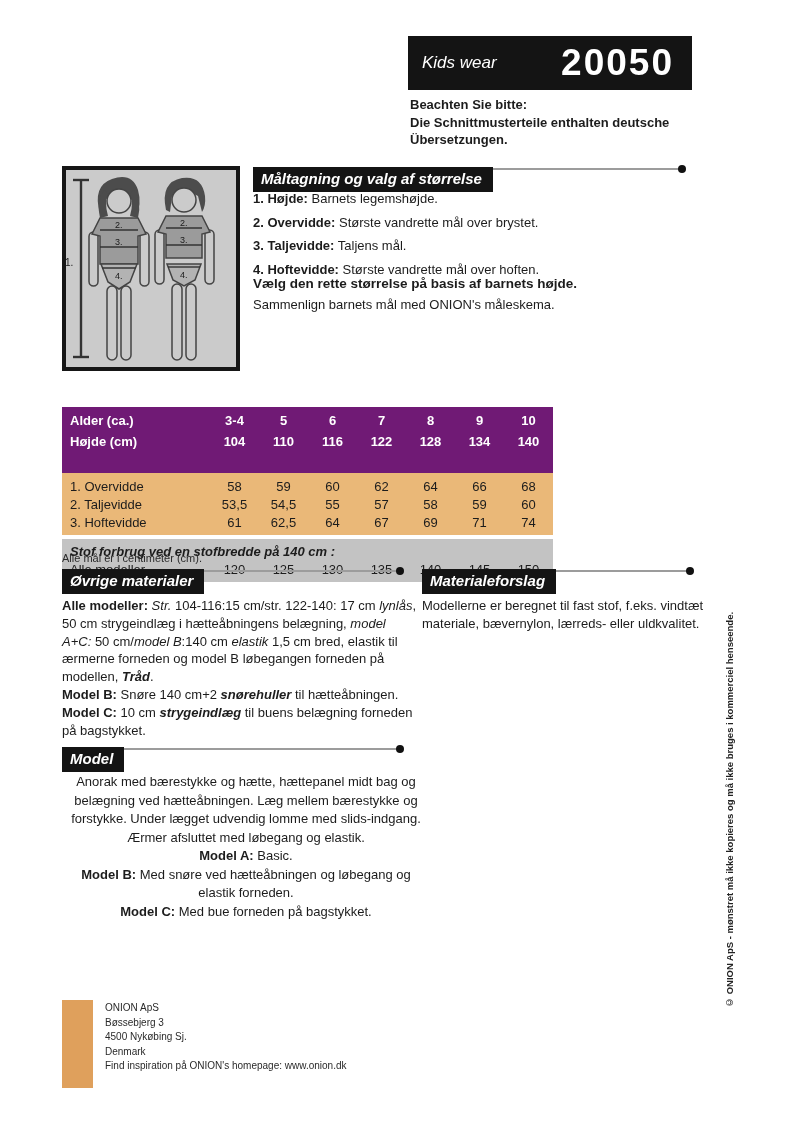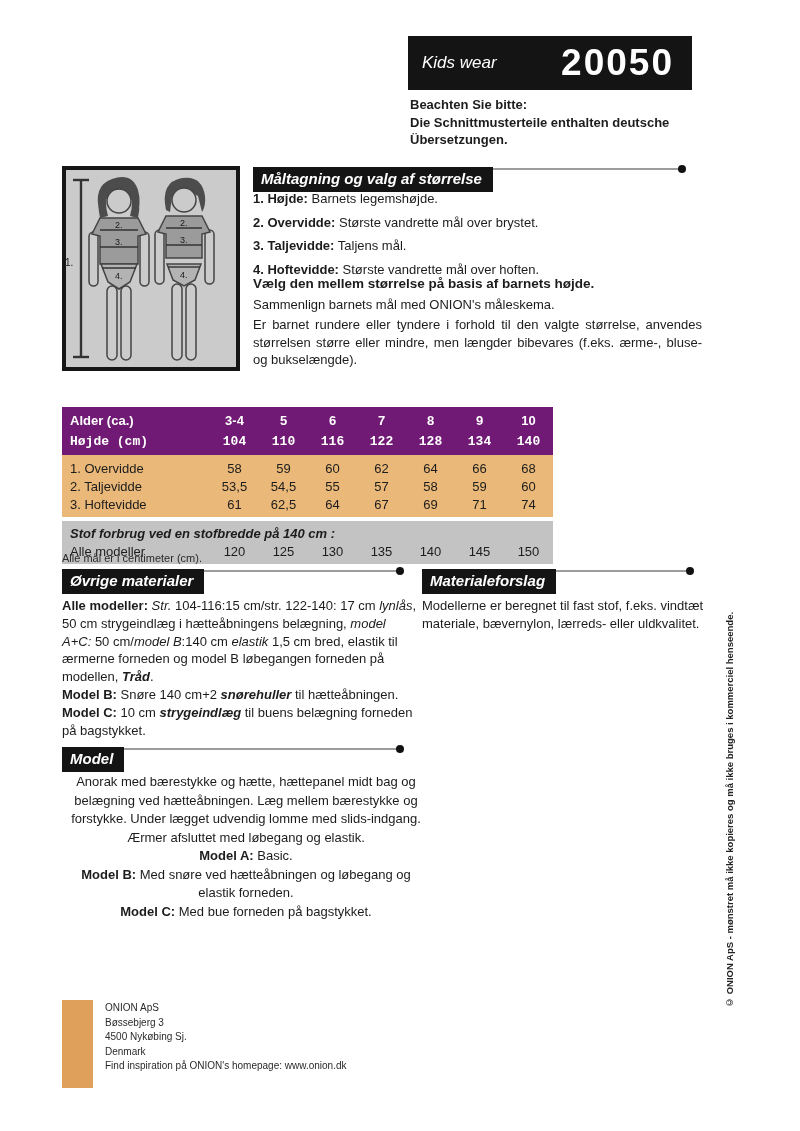--- a/index.html
+++ b/index.html
@@ -40,21 +40,21 @@
   #compare-line { left:253px; top:297px; width:450px; font-size:13px; }
   #size-paragraph { left:253px; top:316px; width:449px; font-size:13px; line-height:17.5px; text-align:justify; }
 
   
   #size-table-wrap { left:62px; top:407px; width:491px; }
   table { border-collapse:separate; border-spacing:0; width:491px; font-size:13px; }
   td { padding:0; text-align:center; }
   td.lbl { text-align:left; padding-left:8px; }
   thead td { background:#701a75; color:#fff; font-weight:bold; height:21px; }
   thead tr:first-child td { padding-top:3px; }
-  thead tr:last-child td { padding-bottom:3px;font-family:Liberation Mono, monospace; }
+  thead tr:last-child td { padding-bottom:21px; }
   tbody.tan td { background:#eab878; height:18px; }
   tbody.tan tr:first-child td { padding-top:4px; }
   tbody.tan tr:last-child td { padding-bottom:4px;margin-top:28px; }
   tbody.spacer td { height:4px; background:#fff; }
   tbody.gray td { background:#c3c3c3; }
   tbody.gray td.fabhead { font-weight:bold; font-style:italic; text-align:left; padding-left:8px; height:18px; padding-top:3px; }
   tbody.gray tr:last-child td { height:19px; padding-bottom:3px; }
 
   #table-caption { left:62px; top:552px; font-size:11px; color:#2a2a2a; }
 
@@ -148,23 +148,22 @@
     <div class="sec-dot"></div>
     <div class="sec-box">Måltagning og valg af størrelse</div>
   </div>
 
   <div id="measure-list" class="abs">
     <div class="li"><span class="b">1. Højde:</span><span> Barnets legemshøjde.</span></div>
     <div class="li"><span class="b">2. Overvidde:</span><span> Største vandrette mål over brystet.</span></div>
     <div class="li"><span class="b">3. Taljevidde:</span><span> Taljens mål.</span></div>
     <div class="li"><span class="b">4. Hoftevidde:</span><span> Største vandrette mål over hoften.</span></div>
   </div>
-  <div id="choose-bold" class="abs">Vælg den mellem størrelse på basis af barnets højde.</div>
+  <div id="choose-bold" class="abs">Vælg den rette størrelse på basis af barnets højde.</div>
   <div id="compare-line" class="abs">Sammenlign barnets mål med ONION's måleskema.</div>
-  <div id="size-paragraph" class="abs">Er barnet rundere eller tyndere i forhold til den valgte størrelse, anvendes størrelsen større eller mindre, men længder bibevares (f.eks. ærme-, bluse- og bukselængde).</div>
 
 
   <div id="size-table-wrap" class="abs">
     <table>
       <colgroup>
         <col style="width:148px">
         <col style="width:49px">
           <col style="width:49px">
           <col style="width:49px">
           <col style="width:49px">

